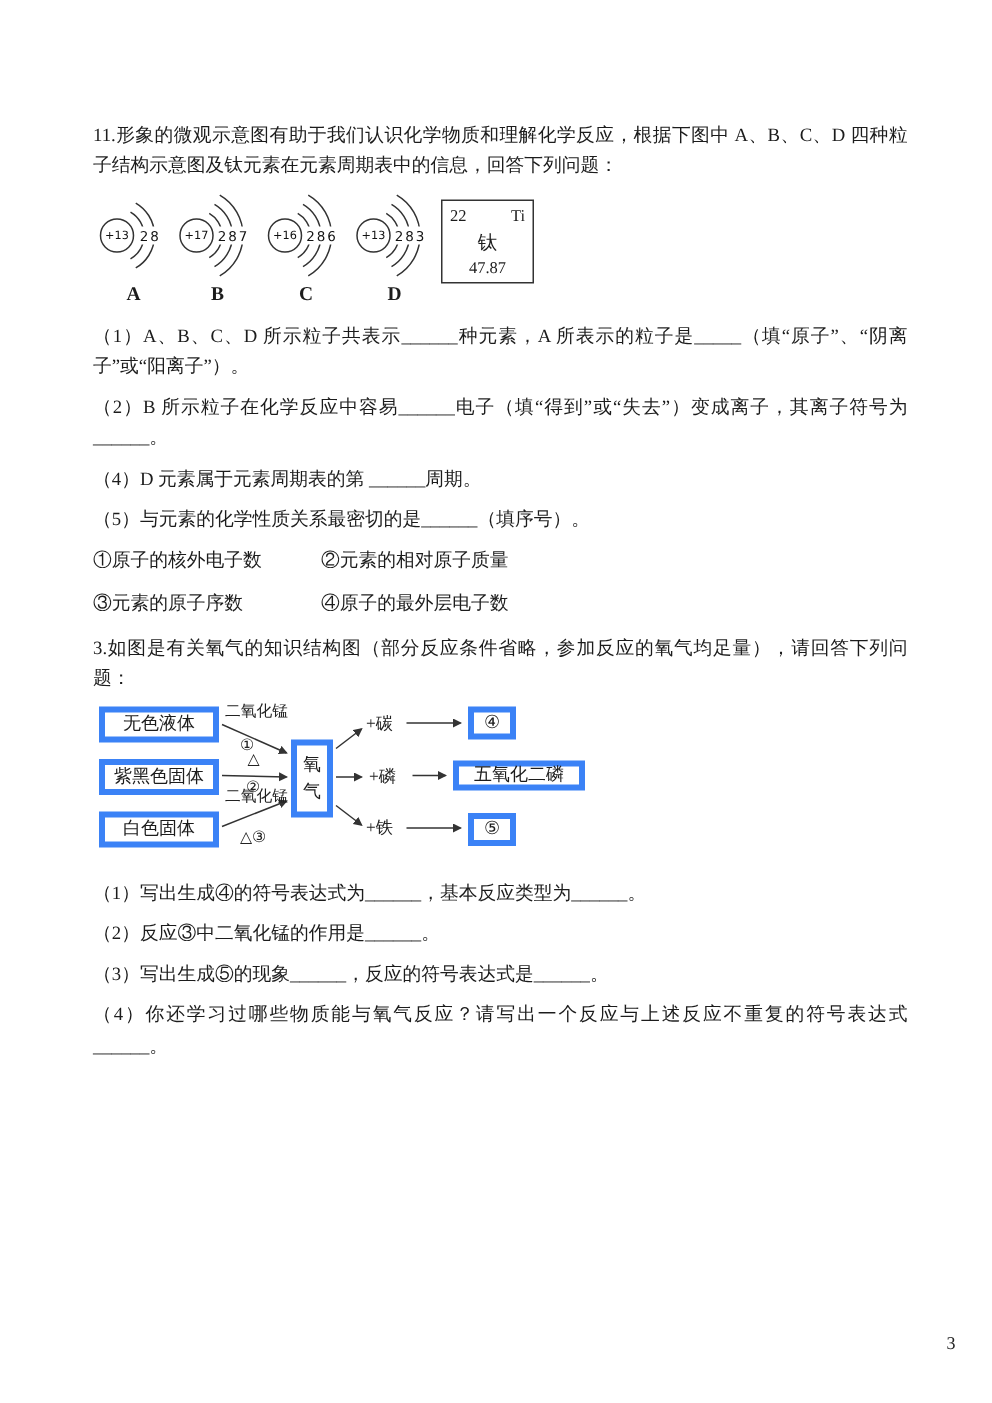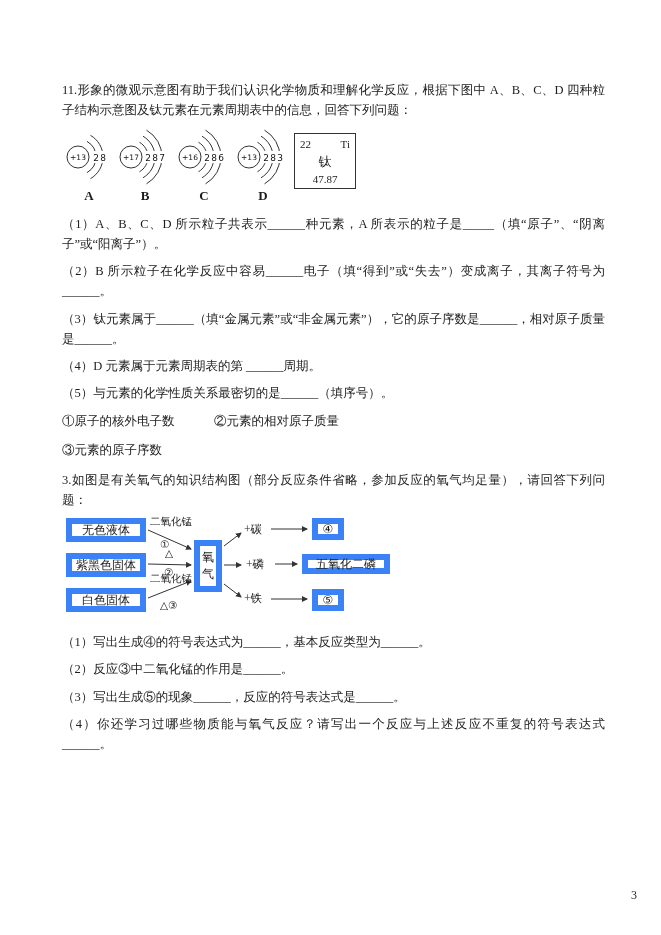--- a/index.html
+++ b/index.html
@@ -26,21 +26,21 @@
   .el-row1{display:flex;justify-content:space-between;font-size:11px;}
   .el-name{text-align:center;font-size:13px;margin:3px 0 2px 0;}
   .el-mass{text-align:center;font-size:11px;}
 
   
   .opts{display:grid;grid-template-columns:152px auto;row-gap:9px;margin:2px 0 9px 0;line-height:1.6;}
 
   
   .flowchart{position:relative;width:330px;height:100px;margin:8px 0 14px 4px;}
   .fc-arrows{position:absolute;left:0;top:0;}
-  .fc-box{position:absolute;border:6px solid #3b82f6;background:#fff;display:flex;align-items:center;justify-content:center;font-size:12px;box-sizing:border-box;}
+  .fc-box{position:absolute;border:4px solid #3b82f6;background:#fff;display:flex;align-items:center;justify-content:center;font-size:12px;box-sizing:border-box;}
   .fc-src1{left:0;top:0;width:80px;height:24px;}
   .fc-src2{left:0;top:35px;width:80px;height:24px;}
   .fc-src3{left:0;top:70px;width:80px;height:24px;}
   .fc-center{left:128px;top:22px;width:28px;height:52px;}
   .fc-center span{display:block;width:13px;word-break:break-all;line-height:1.45;text-align:center;}
   .fc-prod1{left:246px;top:0;width:32px;height:22px;}
   .fc-prod2{left:236px;top:36px;width:88px;height:20px;font-size:12px;}
   .fc-prod3{left:246px;top:71px;width:32px;height:22px;}
   .fc-lab{position:absolute;font-size:10.5px;white-space:nowrap;color:#222;line-height:1.2;}
   .fc-react{position:absolute;font-size:11.5px;white-space:nowrap;color:#222;}
@@ -126,28 +126,28 @@
         <span>22</span>
         <span>Ti</span>
       </div>
       <div class="el-name">钛</div>
       <div class="el-mass">47.87</div>
     </div>
   </div>
 
   <p class="para">（1）A、B、C、D 所示粒子共表示______种元素，A 所表示的粒子是_____（填“原子”、“阴离子”或“阳离子”）。</p>
   <p class="para">（2）B 所示粒子在化学反应中容易______电子（填“得到”或“失去”）变成离子，其离子符号为______。</p>
-  <p class="para">（3）钛元素属于______（填“金属元素”或“非金属元素”），它的原子序数是______，相对原子质量是______。</p>
   <p class="para">（4）D 元素属于元素周期表的第 ______周期。</p>
   <p class="para">（5）与元素的化学性质关系最密切的是______（填序号）。</p>
 
   <div class="opts">
     <span>①原子的核外电子数</span>
     <span>②元素的相对原子质量</span>
     <span>③元素的原子序数</span>
+    <span>④原子的最外层电子数</span>
   </div>
 
   <p class="para q-start">3.如图是有关氧气的知识结构图（部分反应条件省略，参加反应的氧气均足量），请回答下列问题：</p>
 
   <div class="flowchart">
     <svg class="fc-arrows" width="330" height="100">
       <defs>
         <marker id="arr" markerWidth="7" markerHeight="7" refX="5" refY="3" orient="auto">
           <path d="M0,0 L6,3 L0,6 Z" fill="#333"></path>
         </marker>

